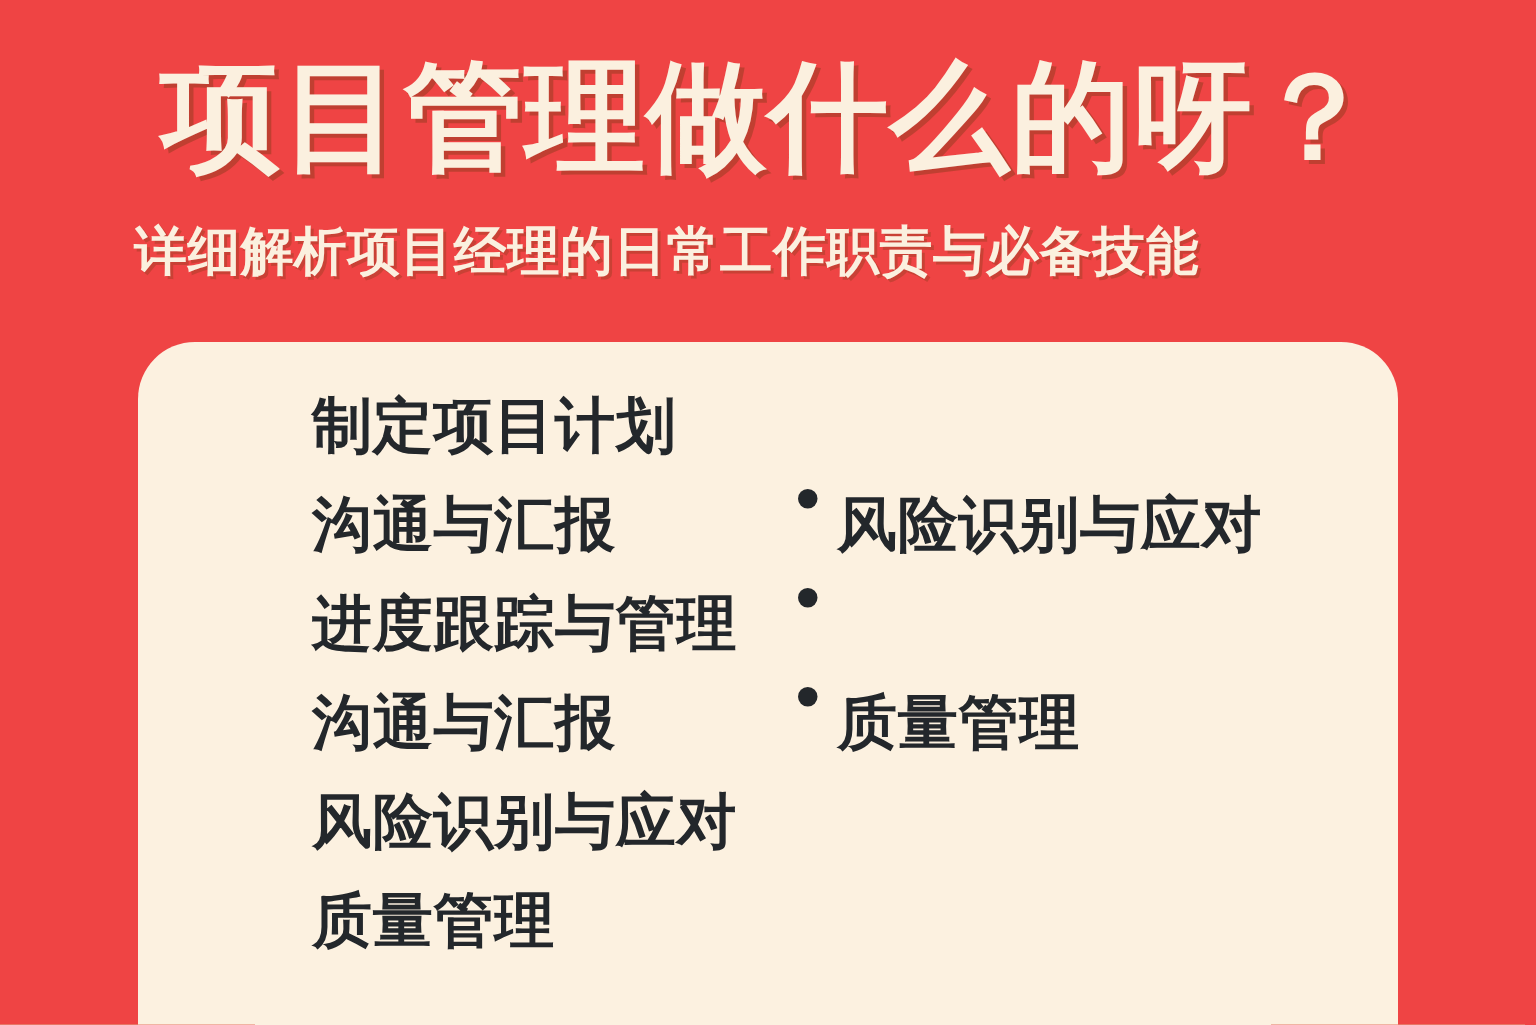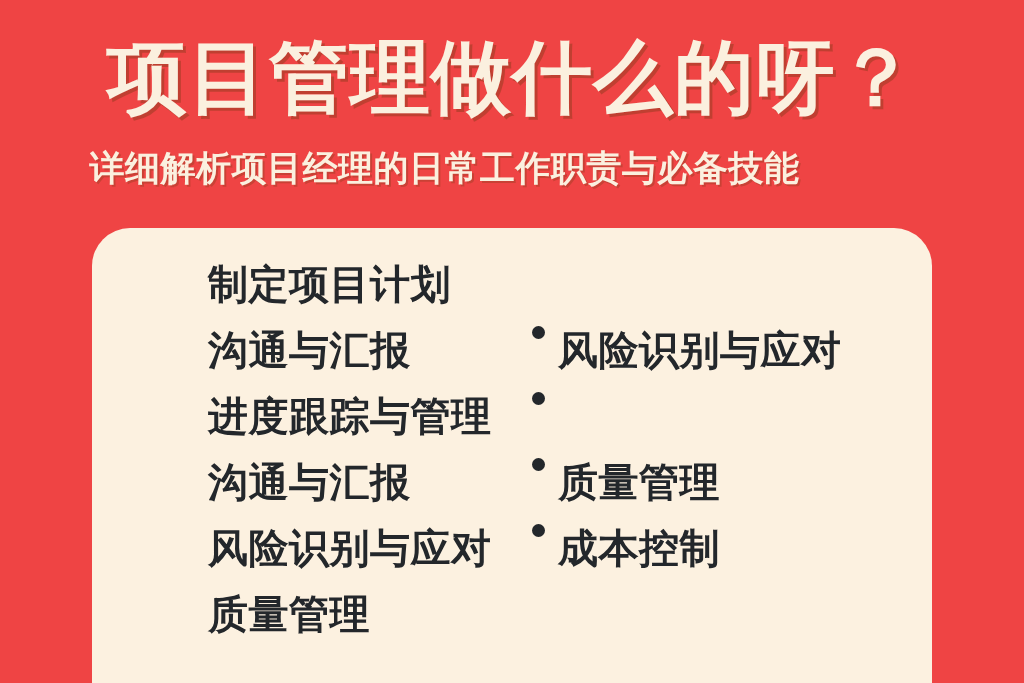--- a/index.html
+++ b/index.html
@@ -171,23 +171,19 @@
 
         <div class="row">
           <span class="bullet"></span>
         </div>
 
         <div class="row">
           <span class="bullet"></span>
           <span class="row-label">质量管理</span>
         </div>
 
-        <div class="row">
-          <span class="bullet"></span>
-          <span class="row-label">成本控制</span>
-        </div>
 
 
       </div>
     </div>
   </div>
 
 </div>
 
 </body></html>

